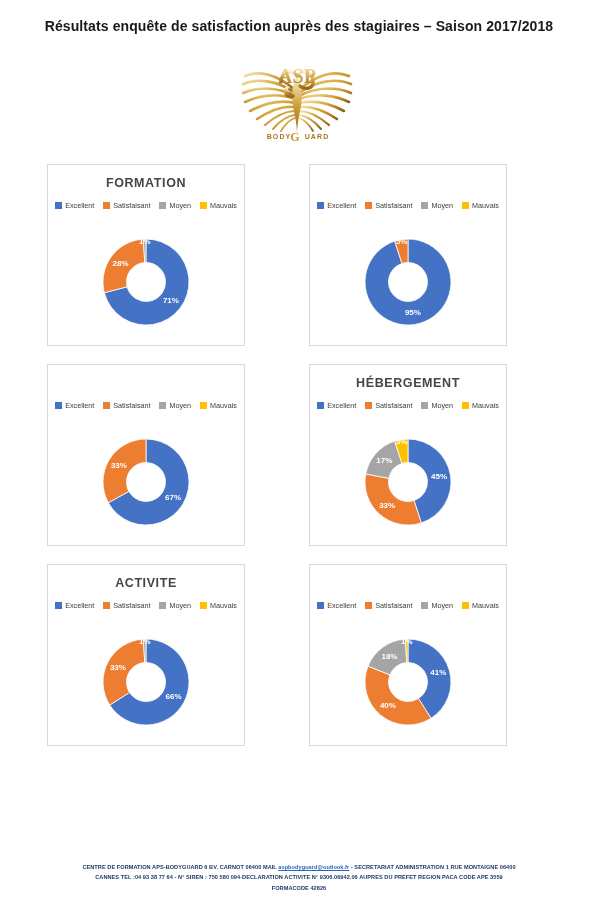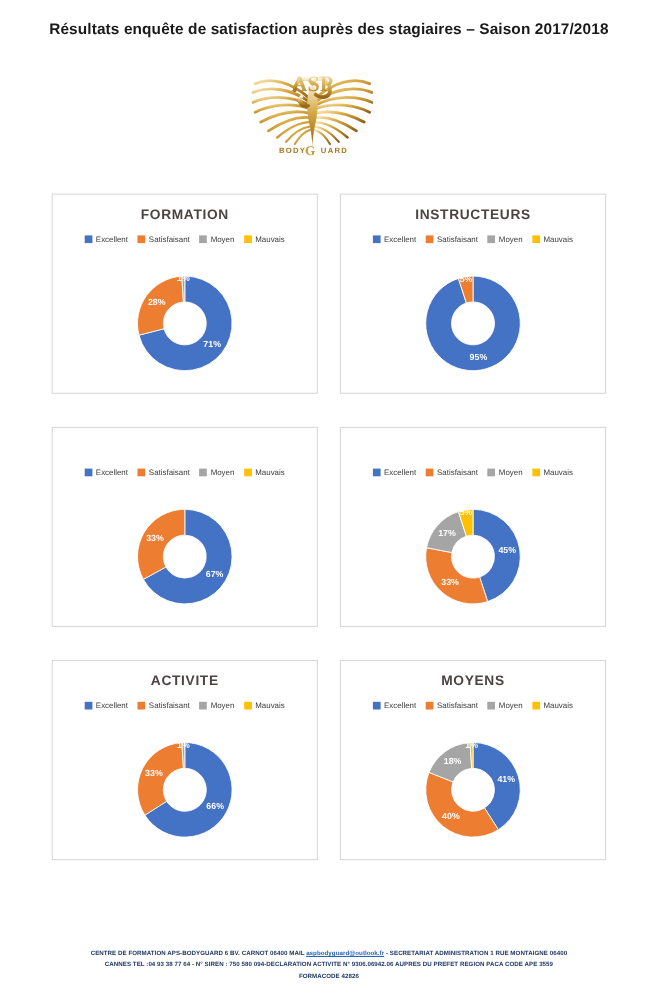--- a/index.html
+++ b/index.html
@@ -25,45 +25,44 @@
     font-size: 14px;
     font-weight: bold;
     color: #1a1a1a;
     letter-spacing: 0.1px;
   }
 
   
   .logo-wrap {
     position: absolute;
     top: 48px;
-    left: 224px;
+    left: 237px;
     width: 120px;
     height: 98px;
   }
   .logo-wrap svg { display: block; }
 
   
   .charts-grid {
     position: absolute;
     top: 164px;
     left: 47px;
     width: 504px;
     display: grid;
     grid-template-columns: 242px 242px;
     grid-column-gap: 20px;
     grid-row-gap: 18px;
   }
   .chart-card {
     box-sizing: border-box;
-    width: 242px;
+    width: 198px;
     height: 182px;
     border: 1px solid #d9d9d9;
     background: #ffffff;
     position: relative;
-    margin-top: 12px;
   }
   .chart-title {
     position: absolute;
     top: 11px;
     left: 0;
     width: 100%;
     text-align: center;
     font-size: 12.5px;
     font-weight: bold;
     color: #4a4442;
@@ -220,21 +219,20 @@
           <path d="M 61 18 A 43 43 0 1 1 19.350924071468867 71.69366514808877 L 42.112628357991696 65.84945279971468 A 19.5 19.5 0 1 0 61 41.5 Z" fill="#4472C4" stroke="#ffffff" stroke-width="0.8"></path>
           <path d="M 19.350924071468867 71.69366514808877 A 43 43 0 0 1 58.30000766023953 18.08485067758432 L 59.775584869178395 41.5384787956487 A 19.5 19.5 0 0 0 42.112628357991696 65.84945279971468 Z" fill="#ED7D31" stroke="#ffffff" stroke-width="0.8"></path>
           <path d="M 58.30000766023953 18.08485067758432 A 43 43 0 0 1 60.99999999999999 18 L 60.99999999999999 41.5 A 19.5 19.5 0 0 0 59.775584869178395 41.5384787956487 Z" fill="#A5A5A5" stroke="#ffffff" stroke-width="0.8"></path>
           <text x="85.88988288983425" y="80.30657219006875" class="slice-label">71%</text>
           <text x="35.51596467718915" y="42.4847645527871" class="slice-label">28%</text>
           <text x="59.7278642573358" y="20.51998430518787" class="slice-label" fill="#ffffff">1%</text>
         </svg>
       </div>
     </div>
     <div class="chart-card">
-      <div class="chart-title">INSTRUCTEURS</div>
       <div class="chart-legend">
         <div class="legend-item">
           <span class="legend-swatch" style="background: rgb(68, 114, 196);"></span>
           <span class="legend-label">Excellent</span>
         </div>
         <div class="legend-item">
           <span class="legend-swatch" style="background: rgb(237, 125, 49);"></span>
           <span class="legend-label">Satisfaisant</span>
         </div>
         <div class="legend-item">
@@ -277,20 +275,21 @@
       <div class="donut-wrap">
         <svg width="122" height="122" viewBox="0 0 122 122">
           <path d="M 61 18 A 43 43 0 1 1 23.318812758113864 81.71540798637375 L 43.91201973914466 70.39419664498345 A 19.5 19.5 0 1 0 61 41.5 Z" fill="#4472C4" stroke="#ffffff" stroke-width="0.8"></path>
           <path d="M 23.318812758113864 81.71540798637375 A 43 43 0 0 1 60.99999999999999 18 L 60.99999999999999 41.5 A 19.5 19.5 0 0 0 43.91201973914466 70.39419664498345 Z" fill="#ED7D31" stroke="#ffffff" stroke-width="0.8"></path>
           <text x="88.11337385062423" y="77.0348045961367" class="slice-label">67%</text>
           <text x="33.886626149375786" y="44.96519540386329" class="slice-label">33%</text>
         </svg>
       </div>
     </div>
     <div class="chart-card">
+      <div class="chart-title">HÉBERGEMENT</div>
       <div class="chart-legend">
         <div class="legend-item">
           <span class="legend-swatch" style="background: rgb(68, 114, 196);"></span>
           <span class="legend-label">Excellent</span>
         </div>
         <div class="legend-item">
           <span class="legend-swatch" style="background: rgb(237, 125, 49);"></span>
           <span class="legend-label">Satisfaisant</span>
         </div>
         <div class="legend-item">
@@ -340,21 +339,20 @@
           <path d="M 61 18 A 43 43 0 1 1 24.693899203413345 84.04055218409684 L 44.5356054527107 71.44862250209043 A 19.5 19.5 0 1 0 61 41.5 Z" fill="#4472C4" stroke="#ffffff" stroke-width="0.8"></path>
           <path d="M 24.693899203413345 84.04055218409684 A 43 43 0 0 1 58.30000766023953 18.08485067758432 L 59.775584869178395 41.5384787956487 A 19.5 19.5 0 0 0 44.5356054527107 71.44862250209043 Z" fill="#ED7D31" stroke="#ffffff" stroke-width="0.8"></path>
           <path d="M 58.30000766023953 18.08485067758432 A 43 43 0 0 1 60.99999999999999 18 L 60.99999999999999 41.5 A 19.5 19.5 0 0 0 59.775584869178395 41.5384787956487 Z" fill="#A5A5A5" stroke="#ffffff" stroke-width="0.8"></path>
           <text x="88.6036604213817" y="76.17524073420404" class="slice-label">66%</text>
           <text x="32.93329448806642" y="46.699299258204256" class="slice-label">33%</text>
           <text x="59.7278642573358" y="20.51998430518787" class="slice-label" fill="#ffffff">1%</text>
         </svg>
       </div>
     </div>
     <div class="chart-card">
-      <div class="chart-title">MOYENS</div>
       <div class="chart-legend">
         <div class="legend-item">
           <span class="legend-swatch" style="background: rgb(68, 114, 196);"></span>
           <span class="legend-label">Excellent</span>
         </div>
         <div class="legend-item">
           <span class="legend-swatch" style="background: rgb(237, 125, 49);"></span>
           <span class="legend-label">Satisfaisant</span>
         </div>
         <div class="legend-item">

